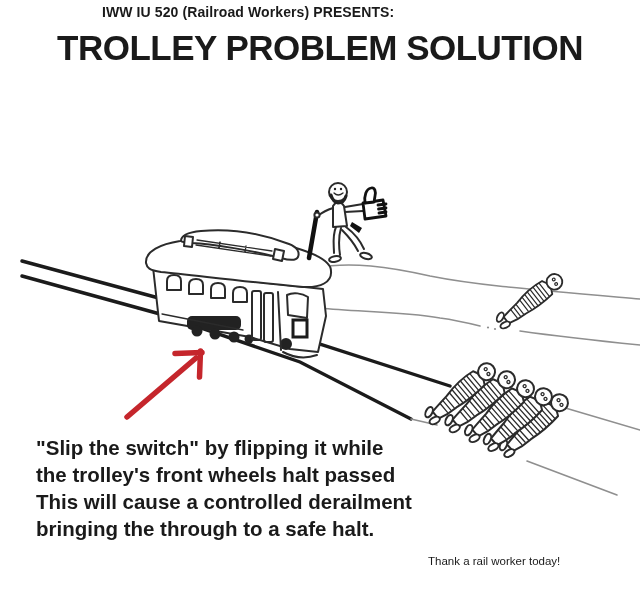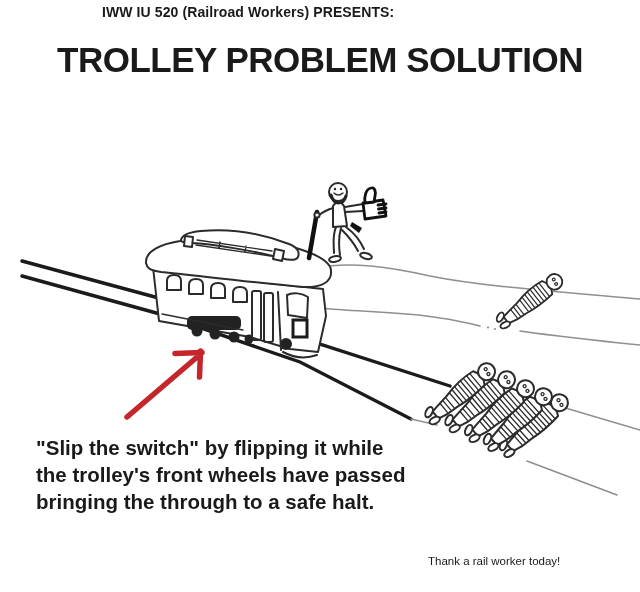--- a/index.html
+++ b/index.html
@@ -5,21 +5,21 @@
   :root{
     --background:#ffffff; --ink:#2b2b2b; --track-dark:#1b1b1b;
     --track-light:#8f8f8f; --arrow-red:#c5262c; --text:#1a1a1a;
   }
   *{margin:0;padding:0;box-sizing:border-box;}
   body{width:640px;height:592px;background:var(--background);
        font-family:"Liberation Sans",sans-serif;overflow:hidden;}
   .meme{position:relative;width:640px;height:592px;background:var(--background);}
   .presenter{position:absolute;left:102px;top:4px;font-size:14px;font-weight:700;
              color:var(--text);letter-spacing:.1px;white-space:nowrap;}
-  .title{position:absolute;left:0;right:0;top:40px;text-align:center;
+  .title{position:absolute;left:0;right:0;top:28px;text-align:center;
          font-size:35px;font-weight:700;color:var(--text);letter-spacing:-.5px;
          white-space:nowrap;}
   .caption{position:absolute;left:36px;top:434px;font-size:20.5px;font-weight:700;
            color:var(--text);line-height:27px;white-space:nowrap;}
   .footer-note{position:absolute;left:428px;top:555px;font-size:11.5px;
                font-weight:400;color:var(--text);white-space:nowrap;}
   svg.scene{position:absolute;left:0;top:0;width:640px;height:592px;}
   .ink{stroke:var(--ink);stroke-width:2;fill:none;stroke-linecap:round;stroke-linejoin:round;}
   .fw{fill:#ffffff;}
   .thin{stroke-width:1.3;}
@@ -139,18 +139,19 @@
 
     <g>
       <path class="arrow" d="M127,417 L196,358"></path>
       <path class="arrow" d="M175,353.5 L202,352.5"></path>
       <path class="arrow" d="M200.5,351 L199.5,377"></path>
     </g>
   </svg>
 
   <div class="caption">
     <div>"Slip the switch" by flipping it while</div>
-    <div>the trolley's front wheels have passed</div>
+    <div>the trolley's front wheels halt passed</div>
+    <div>This will cause a controlled derailment</div>
     <div>bringing the through to a safe halt.</div>
   </div>
 
   <div class="footer-note">Thank a rail worker today!</div>
 </div>
 
 </body></html>

